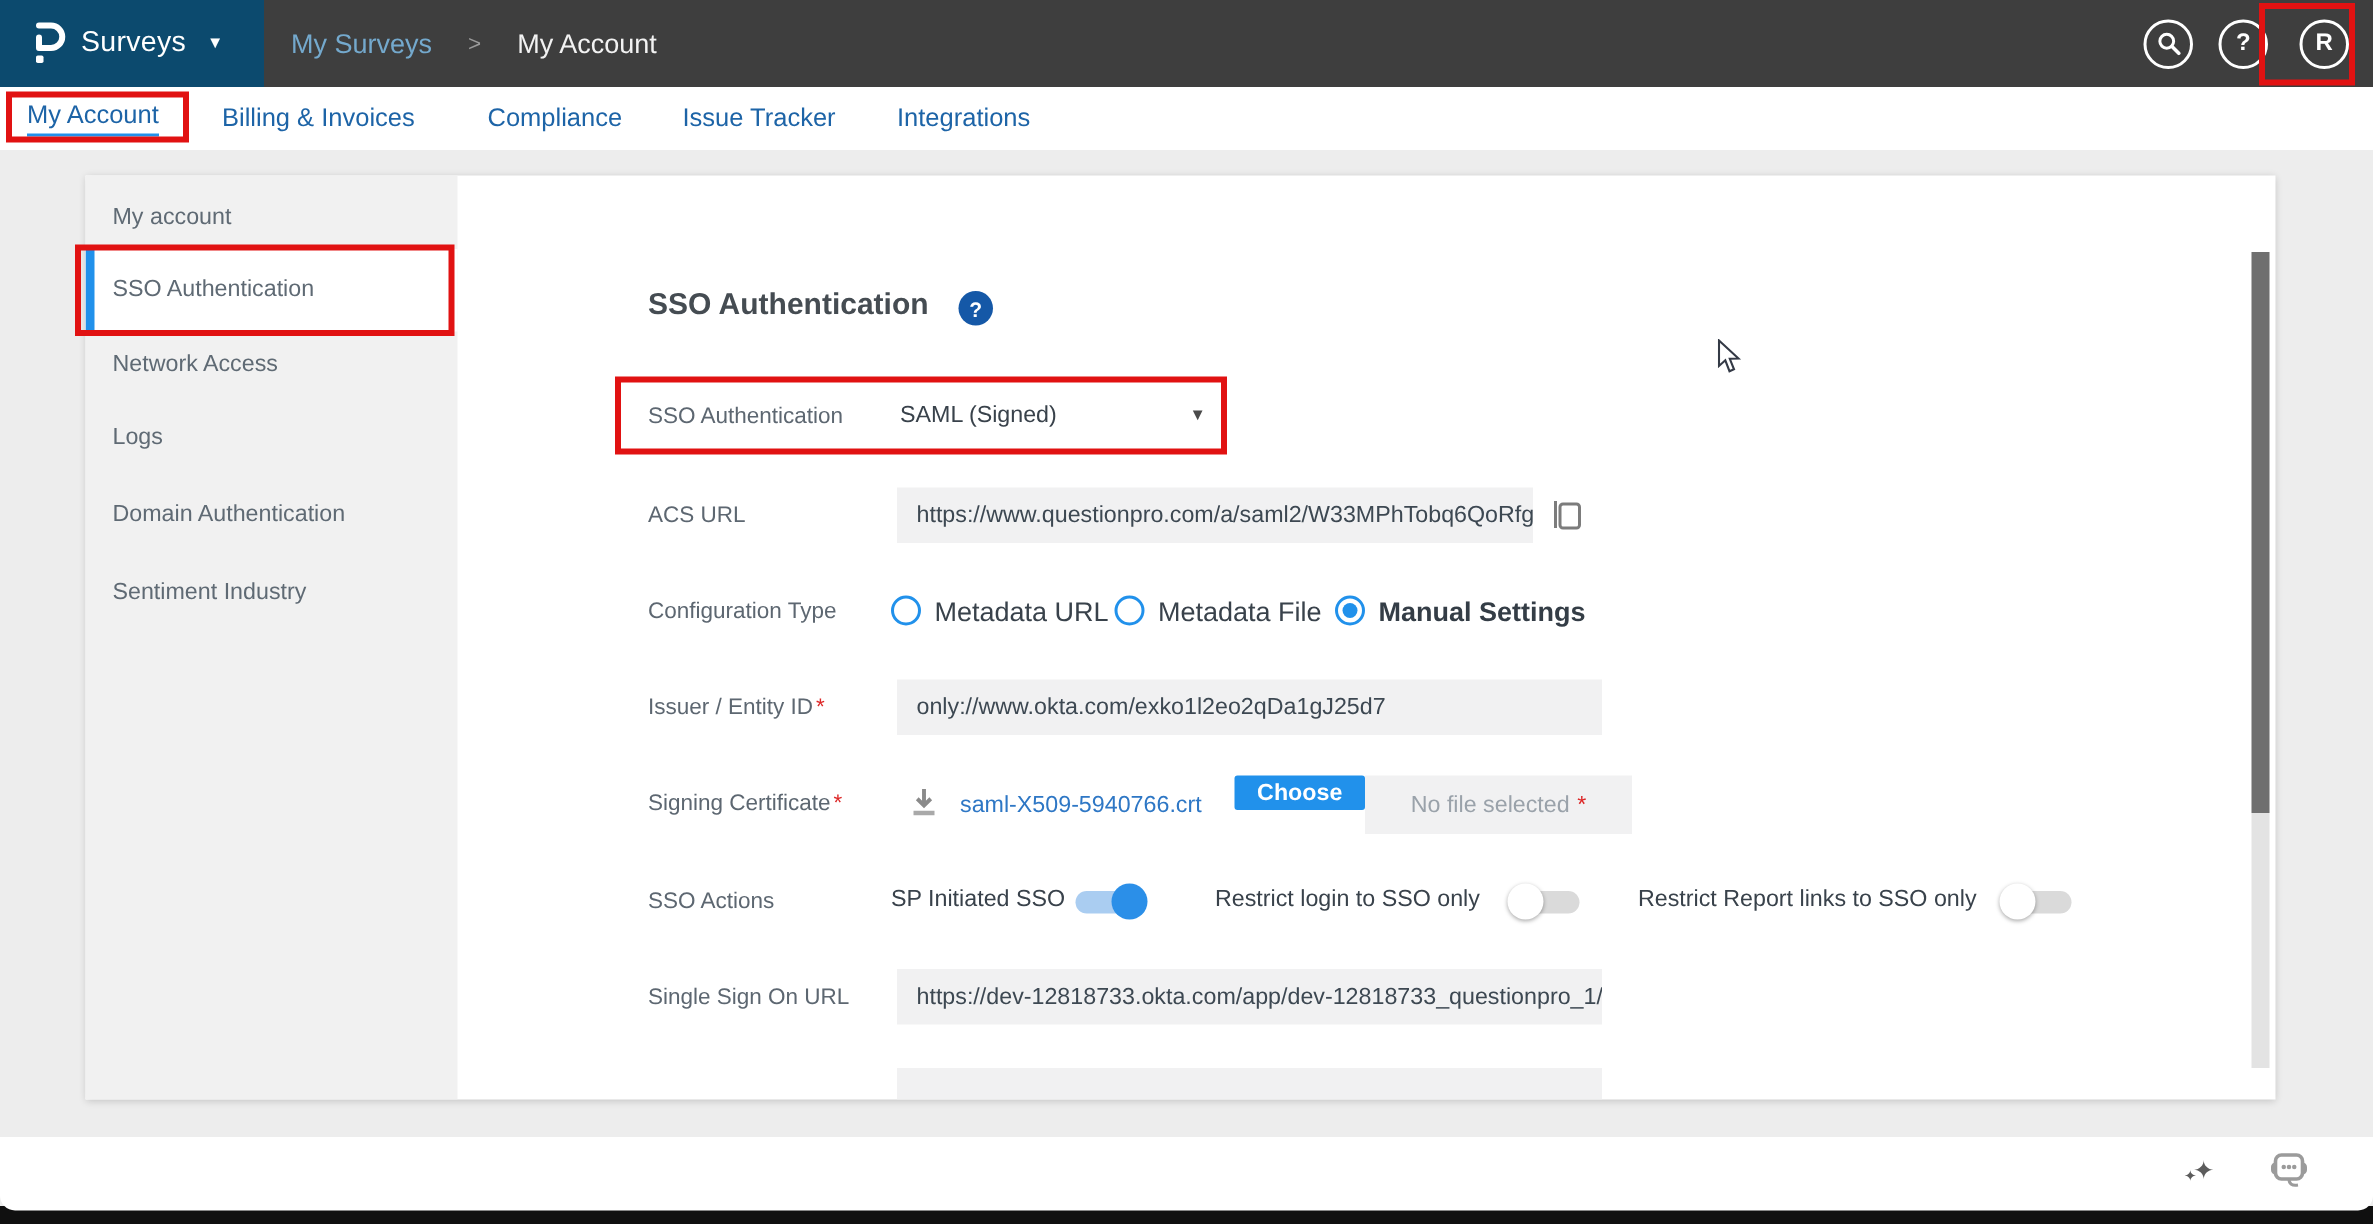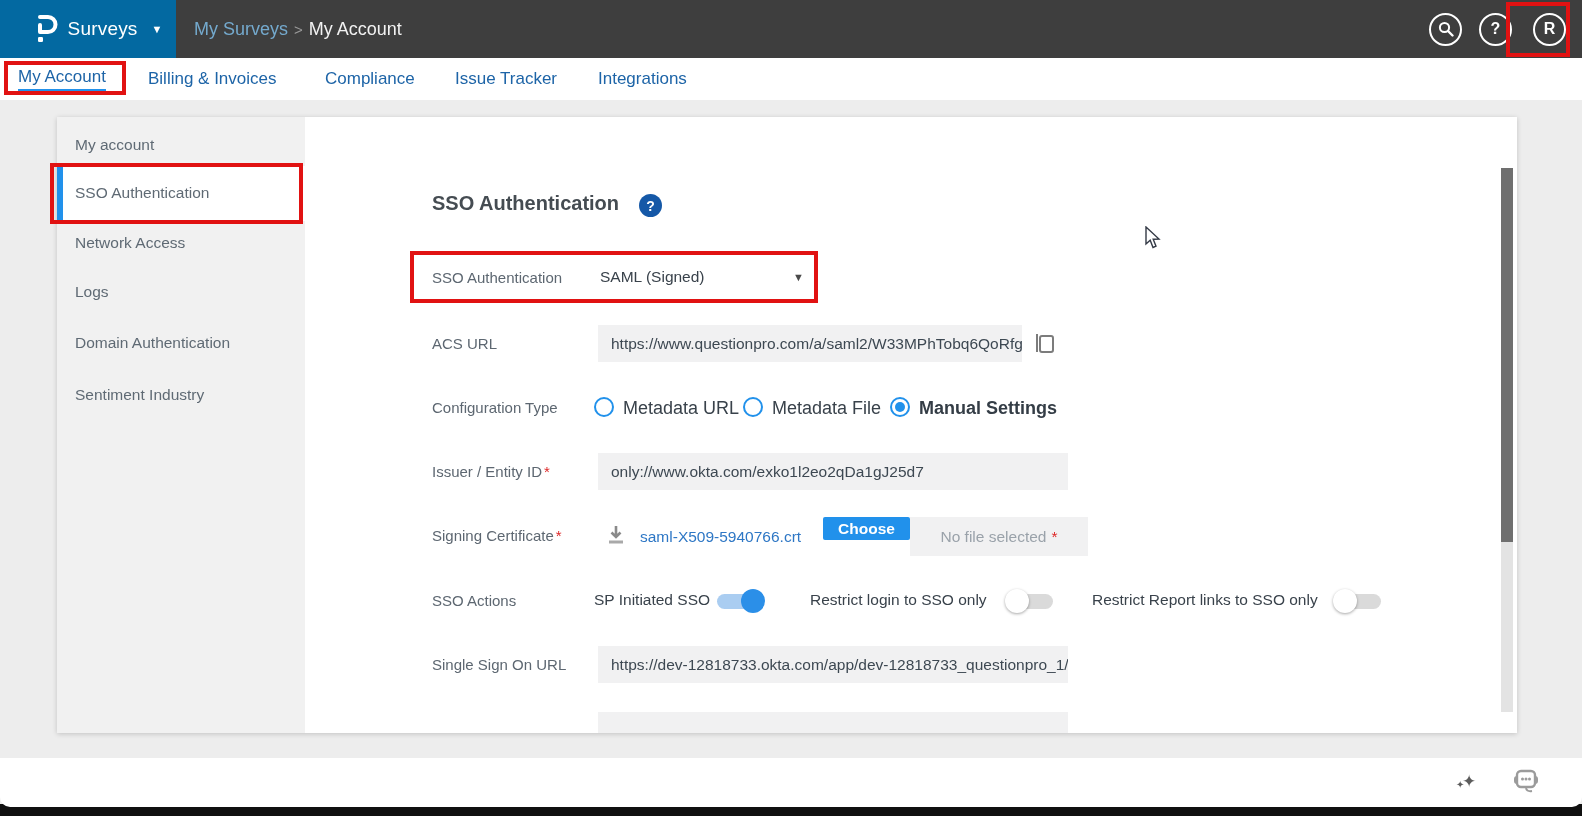--- a/index.html
+++ b/index.html
@@ -2,24 +2,24 @@
 <html><head>
 <meta charset="utf-8">
 <style>
   * { margin:0; padding:0; box-sizing:border-box; }
   html,body { width:1582px; height:816px; overflow:hidden; }
   body { font-family:"Liberation Sans", sans-serif; background:#ededed; }
   #root { position:relative; width:1582px; height:816px; background:#ededed; overflow:hidden; }
 
   
   .header { position:absolute; left:0; top:0; width:1582px; height:58px; background:#3e3e3e; }
-  .logo-block { position:absolute; left:0; top:0; width:176px; height:58px; background:#0369a1; display:flex; align-items:center; padding-left:22px; gap:10px; cursor:pointer;justify-content:center; }
+  .logo-block { position:absolute; left:0; top:0; width:176px; height:58px; background:#0c4a6e; display:flex; align-items:center; padding-left:22px; gap:10px; cursor:pointer; }
   .logo-name { color:#fff; font-size:19px; font-weight:500; letter-spacing:.2px; }
   .logo-caret { color:#fff; font-size:11px; margin-left:4px; }
-  .breadcrumb { position:absolute; left:194px; top:0; height:58px; display:flex; align-items:center; gap:6px; font-size:18px; }
+  .breadcrumb { position:absolute; left:194px; top:0; height:58px; display:flex; align-items:center; gap:24px; font-size:18px; }
   .bc-parent { color:#74a9cd; }
   .bc-sep { color:#9a9a9a; font-size:15px; }
   .bc-current { color:#f2f2f2; }
   .header-icons { position:absolute; right:16px; top:0; height:58px; display:flex; align-items:center; gap:17px; }
   .hicon { width:33px; height:33px; border:2px solid #fff; border-radius:50%; display:flex; align-items:center; justify-content:center; color:#fff; font-weight:bold; font-size:16px; cursor:pointer; }
 
   
   .tabbar { position:absolute; left:0; top:58px; width:1582px; height:42px; background:#fff; }
   .tab { position:absolute; top:0; height:42px; display:flex; align-items:center; color:#1d64a7; font-size:17px; cursor:pointer; white-space:nowrap; }
   .tab.active .tab-text { border-bottom:2px solid #2191eb; padding-bottom:2px; }

